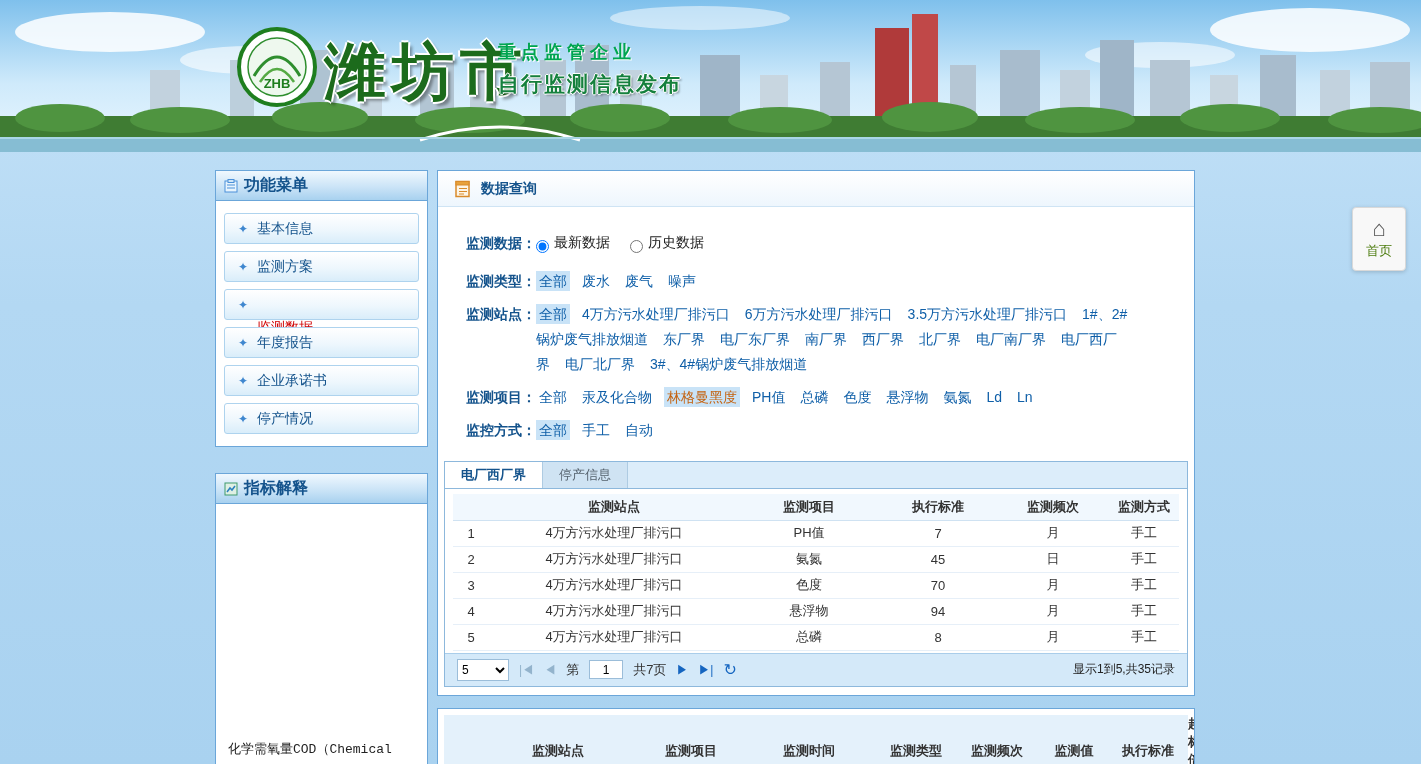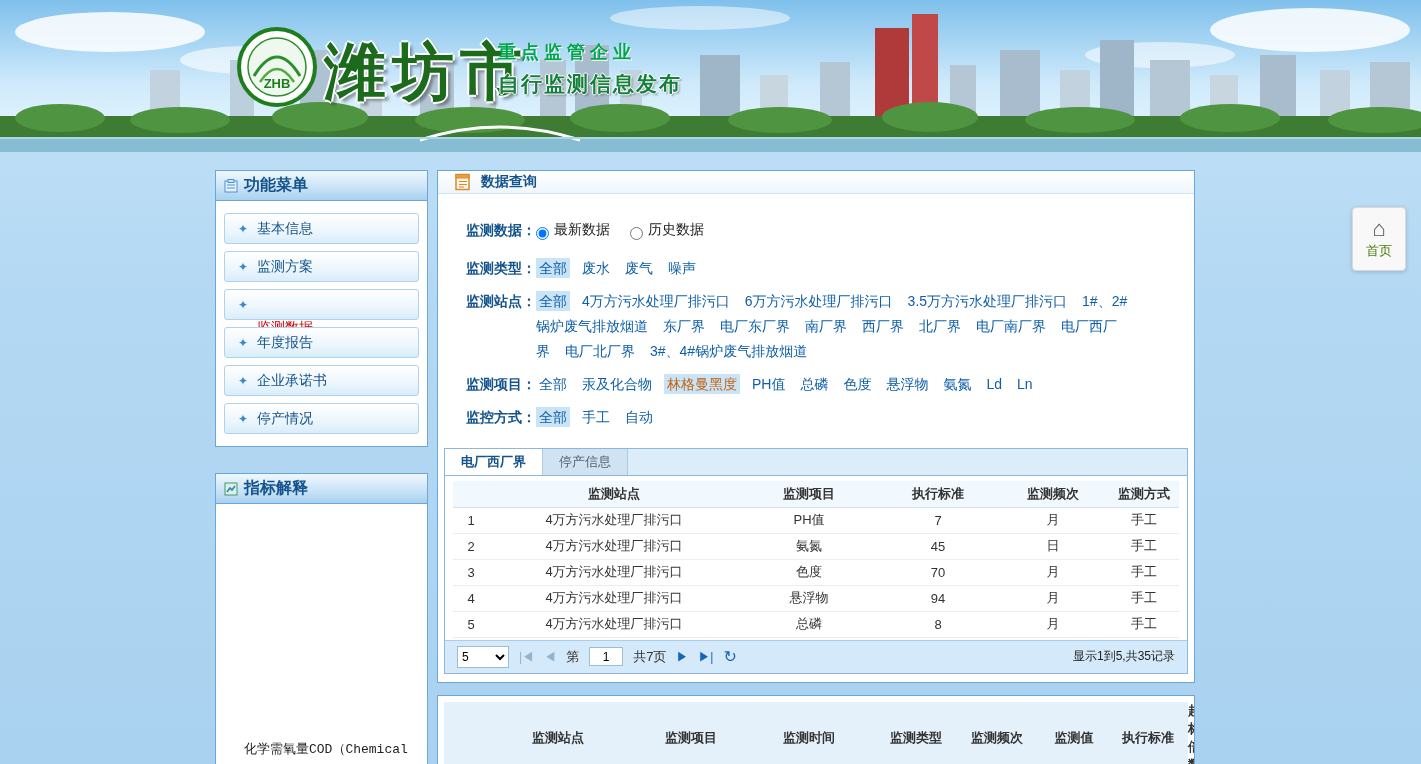--- a/index.html
+++ b/index.html
@@ -40,29 +40,29 @@
   .menu-item {
     height:31px; display:flex; align-items:center; gap:9px; padding:0 13px;
     border:1px solid #aed3ee; border-radius:3px;
     background:linear-gradient(180deg,#ffffff 0%,#eef7fd 55%,#d9edfa 100%);
     color:#14538c; font-size:14px; cursor:pointer;
   }
   .menu-icon { color:#3f87cf; font-size:12px; line-height:1; }
   .menu-item.active .menu-label { color:#d00000;margin-top:47px; }
   .indicator-body { height:300px; overflow:hidden; position:relative; }
   .indicator-text {
-    position:absolute; left:28px; top:236px; width:185px;
+    position:absolute; left:12px; top:236px; width:185px;
     font-family:"Liberation Mono", monospace; font-size:13px; color:#222; line-height:20px;
   }
 
   
   .main-col { position:absolute; left:437px; top:170px; width:758px; }
   .panel { background:#fff; border:1px solid #6ba6d9; }
   .panel-header {
-    height:23px; display:flex; align-items:center; gap:9px; padding:0 16px;
+    height:36px; display:flex; align-items:center; gap:9px; padding:0 16px;
     background:linear-gradient(180deg,#ffffff,#eef6fd);
     border-bottom:1px solid #cfe4f4; color:#14538c; font-weight:bold; font-size:14px;
   }
   .filters { padding:12px 0 6px 28px; font-size:14px;margin-top:12px; }
   .filter-row { display:flex; margin-bottom:8px; align-items:flex-start; }
   .filter-label { color:#14538c; font-weight:bold; white-space:nowrap; line-height:25px; }
   .filter-options { width:600px; line-height:25px; }
   .filter-link { color:#0f5fa8; padding:2px 3px; margin-right:9px; cursor:pointer; }
   .filter-link.selected { background:#c9e3f7; }
   .filter-link.highlight { color:#c46210; }

